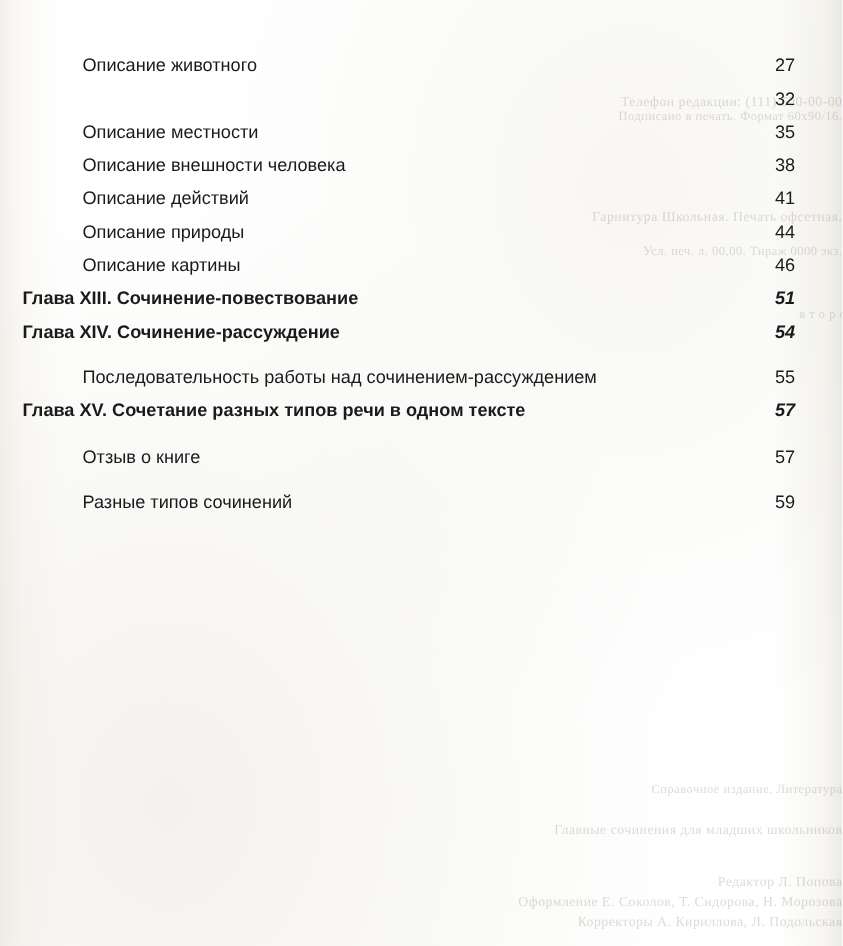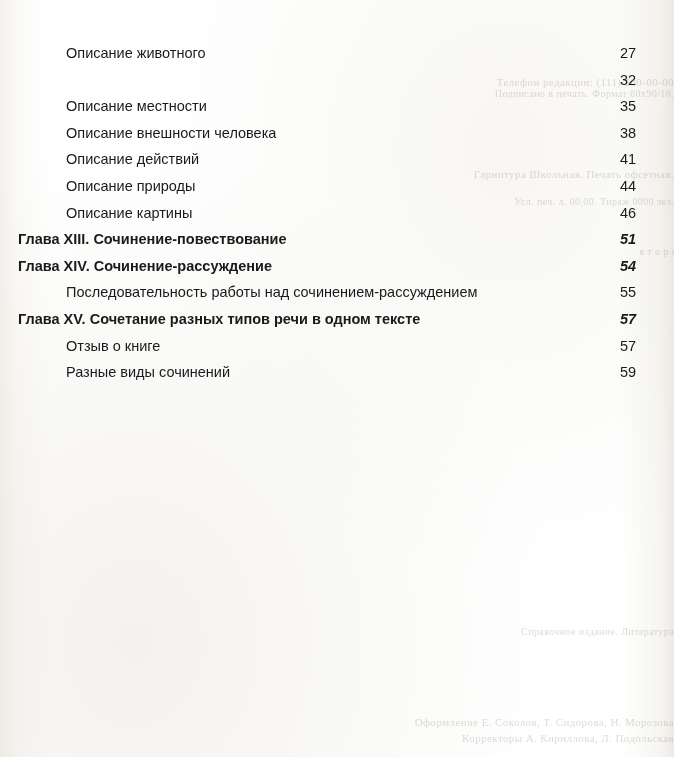--- a/index.html
+++ b/index.html
@@ -87,34 +87,36 @@
   .toc-row .page-num {
     flex: 0 0 auto;
     text-align: left;
     min-width: 22px;
   }
 
   .lvl-sub .label { padding-left: 48px; }
   .lvl-chapter .label { padding-left: 0; font-weight: bold; }
   .lvl-chapter { font-weight: bold; }
   .lvl-chapter .page-num { font-weight: bold; font-style: italic; }
-  .lvl-sub2 .label { padding-left: 48px; }
+  .lvl-sub2 .label { padding-left: 48px; margin-top: 10px; }
 </style>
 </head>
 <body>
 
 <div class="page"></div>
 
 <div class="ghost-layer" id="ghost-layer">
     <div class="ghost" style="top: 76px; font-size: 11px;">Телефон редакции: (111) 500-00-00</div>
     <div class="ghost" style="top: 88px; font-size: 10px;">Подписано в печать. Формат 60х90/16.</div>
     <div class="ghost" style="top: 168px; font-size: 11px;">Гарнитура Школьная. Печать офсетная.</div>
     <div class="ghost" style="top: 196px; font-size: 10px;">Усл. печ. л. 00,00. Тираж 0000 экз.</div>
     <div class="ghost" style="top: 246px; font-size: 10px; margin-left: 28px;">в  т  о  р  с  к  и  й</div>
     <div class="ghost" style="top: 626px; font-size: 10px;">Справочное издание. Литература</div>
+    <div class="ghost" style="top: 658px; font-size: 11px;">Главные сочинения для младших школьников</div>
+    <div class="ghost" style="top: 700px; font-size: 11px;">Редактор      Л. Попова</div>
     <div class="ghost" style="top: 716px; font-size: 11px;">Оформление   Е. Соколов, Т. Сидорова, Н. Морозова</div>
     <div class="ghost" style="top: 732px; font-size: 11px;">Корректоры     А. Кириллова, Л. Подольская</div>
   </div>
 
 <div class="toc" id="toc">
     <div class="toc-row lvl-sub">
       <span class="label">Описание животного</span>
       <span class="leader"></span>
       <span class="page-num">27</span>
     </div>
@@ -166,17 +168,17 @@
       <span class="label">Глава XV. Сочетание разных типов речи в одном тексте</span>
       <span class="leader"></span>
       <span class="page-num">57</span>
     </div>
     <div class="toc-row lvl-sub2">
       <span class="label">Отзыв о книге</span>
       <span class="leader"></span>
       <span class="page-num">57</span>
     </div>
     <div class="toc-row lvl-sub2">
-      <span class="label">Разные виды сочинений</span>
+      <span class="label">Разные типов сочинений</span>
       <span class="leader"></span>
       <span class="page-num">59</span>
     </div>
   </div>
 
 </body></html>

